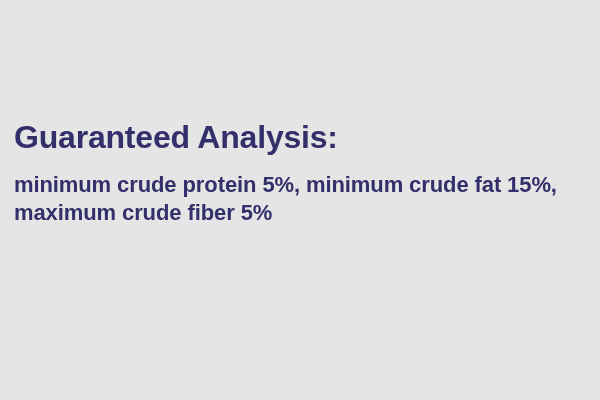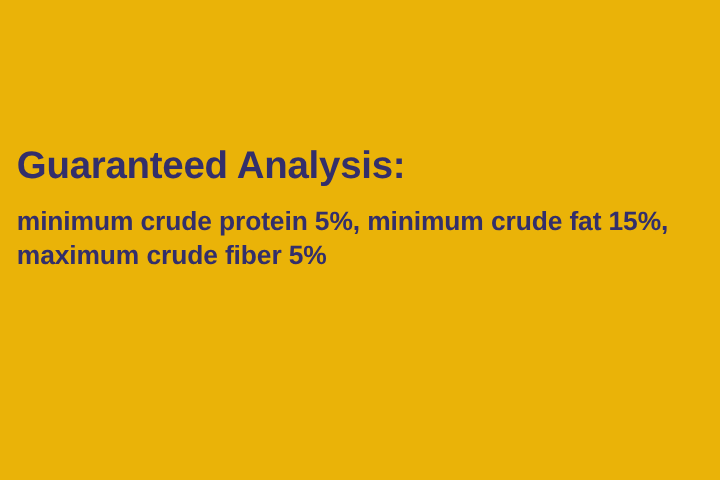--- a/index.html
+++ b/index.html
@@ -12,21 +12,21 @@
     overflow: hidden;
     background: #a6c9a6;
     font-family: "Liberation Sans", sans-serif;
   }
 
   .label-panel {
     position: relative;
     width: 600px;
     height: 400px;
     box-sizing: border-box;
-    background: #eab308;
+    background: #e5e5e5;
   }
 
   .content-block {
     position: absolute;
     left: 14px;
     top: 118px;
     width: 586px;
   }
 
   .panel-heading {

